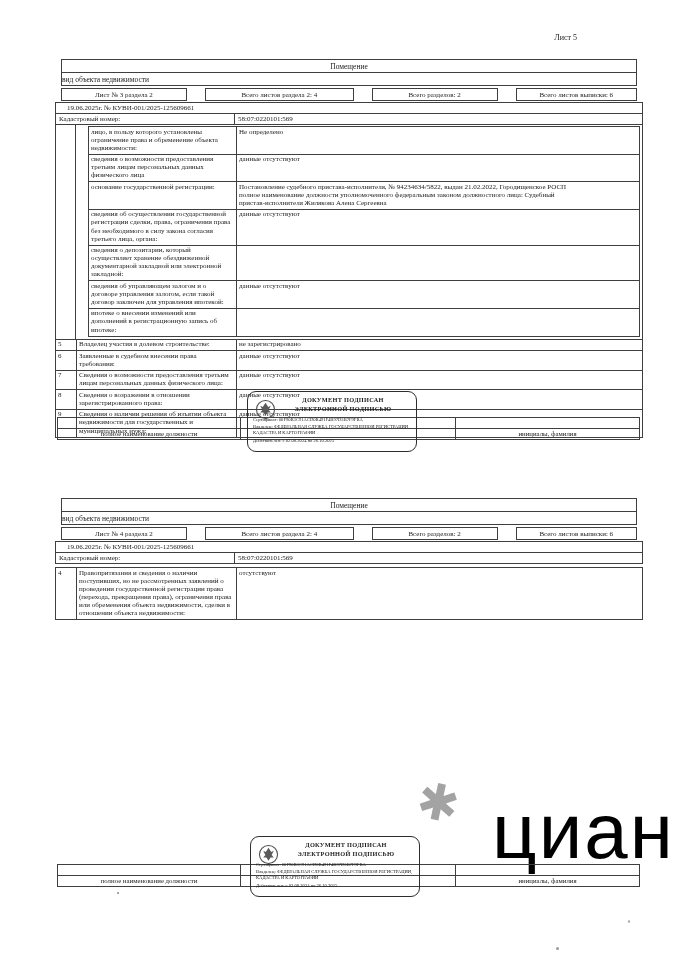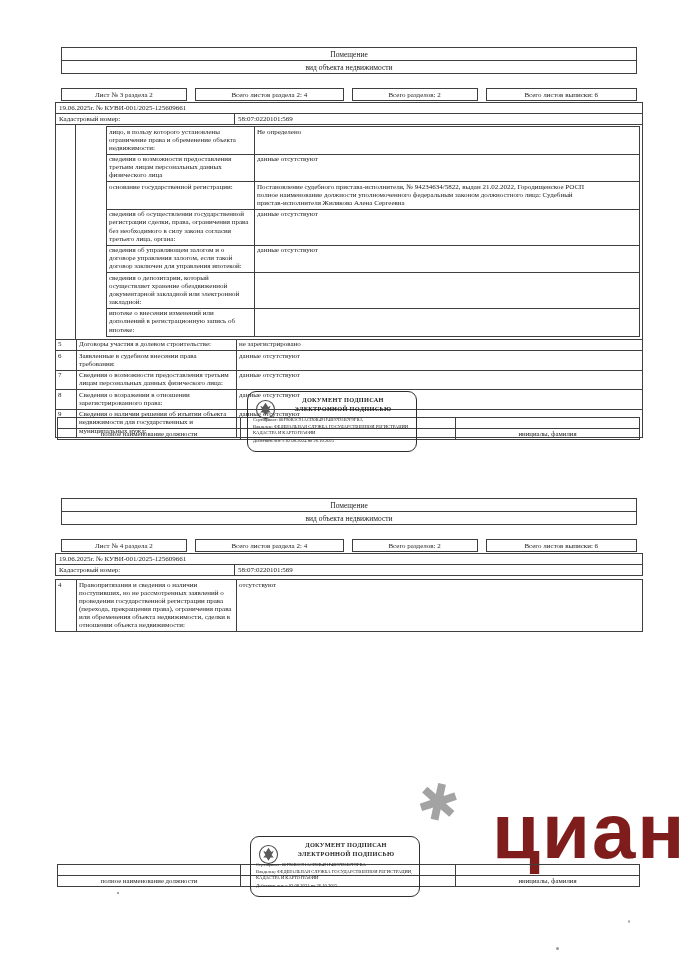--- a/index.html
+++ b/index.html
@@ -8,29 +8,29 @@
     background:#ffffff;color:#1c1c1c;
     font-family:"Liberation Serif", serif;
     -webkit-font-smoothing:antialiased;
   }
   .section{position:absolute;left:55px;width:588px;}
   #section1{top:33px;}
   #section2{top:484px;}
   .sheet-label{text-align:right;padding-right:66px;font-size:8px;height:12px;}
   .hdr-box{margin:14px 6px 0;border:1px solid #3f3f3f;}
   .hdr-main{text-align:center;font-size:7.5px;padding:1.5px 0;border-bottom:1px solid #3f3f3f;}
-  .hdr-sub{text-align:center;font-size:7.5px;padding:1.5px 0;}
-  .meta-row{display:flex;gap:8px;margin:14px 6px 0;}
+  .hdr-sub{font-size:7.5px;padding:1.5px 0;}
+  .meta-row{display:flex;gap:18px;margin:2px 6px 0;}
   .meta-cell{border:1px solid #3f3f3f;text-align:center;font-size:7px;padding:1.5px 0;}
   .mc0{width:21.5%;}.mc1{width:25.5%;}.mc2{width:21.5%;}.mc3{flex:1;}
-  .date-row{border:1px solid #3f3f3f;margin-top:1px;font-size:7px;padding:1px 3px;}
+  .date-row{border:1px solid #3f3f3f;margin-top:1px;font-size:7px;padding:1px 11px;}
   .cad-row{display:flex;margin-top:0;}
   .cad-label{width:172px;border:1px solid #3f3f3f;border-top:none;font-size:7px;padding:1px 3px;}
   .cad-value{flex:1;border:1px solid #3f3f3f;border-top:none;border-left:none;font-size:7px;padding:1px 3px;}
-  .cont-block{display:flex;border:1px solid #3f3f3f;border-top:none;gap:18px;}
+  .cont-block{display:flex;border:1px solid #3f3f3f;border-top:none;}
   .cont-num{width:19px;border-right:1px solid #3f3f3f;}
   .cont-inner{flex:1;padding:1px 2px 2px 12px;}
   table.sub{width:100%;border-collapse:collapse;}
   table.sub td{border:1px solid #3f3f3f;font-size:7px;vertical-align:top;
     padding:0.5px 3px 2px 2px;line-height:1.15;}
   td.sub-label{width:142px;}
   .narrow{max-width:330px;}
   table.rows{width:100%;border-collapse:collapse;margin-top:-1px;}
   #section2 table.rows{margin-top:3px;}
   table.rows td{border:1px solid #3f3f3f;font-size:7px;vertical-align:top;
@@ -52,31 +52,32 @@
   #stamp1{left:247px;top:391px;}
   #stamp2{left:250px;top:836px;}
   .stamp-emblem{position:absolute;left:7px;top:7px;width:21px;height:21px;}
   .stamp-title{font-weight:bold;font-size:6.3px;text-align:center;
     padding-left:22px;letter-spacing:0.3px;line-height:1.35;}
   .stamp-small{font-size:4.6px;line-height:1.3;margin-top:1.5px;color:#222;}
   .stamp-small.firstline{margin-top:4px;}
   
   .wm-star{position:absolute;left:417px;top:774px;font-size:50px;color:#a3a3a3;
     transform:rotate(12deg);font-family:"DejaVu Sans",sans-serif;z-index:0;}
-  .wm-text{position:absolute;left:492px;top:786px;font-size:78px;font-weight:bold;
-    color:#7f1d1d;font-family:"Liberation Sans",sans-serif;letter-spacing:2px;z-index:0;}
+  .wm-text{position:absolute;left:492px;top:786px;font-size:78px;font-weight:normal;
+    color:#000000;font-family:"Liberation Sans",sans-serif;letter-spacing:2px;z-index:0;}
   .speck{position:absolute;border-radius:50%;}
   #sp1{left:117px;top:892px;width:2px;height:2px;background:#8a8a8a;}
   #sp2{left:556px;top:947px;width:3px;height:3px;background:#9a9a9a;}
   #sp3{left:628px;top:920px;width:2px;height:3px;background:#ababab;}
 </style>
 </head>
 <body>
 
 <div class="section" id="section1">
+  <div class="sheet-label">Лист 5</div>
 
   <div class="hdr-box">
     <div class="hdr-main">Помещение</div>
     <div class="hdr-sub">вид объекта недвижимости</div>
   </div>
 
   <div class="meta-row">
     <div class="meta-cell mc0">Лист № 3 раздела 2</div>
     <div class="meta-cell mc1">Всего листов раздела 2: 4</div>
     <div class="meta-cell mc2">Всего разделов: 2</div>
@@ -107,41 +108,41 @@
           <td class="sub-label">основание государственной регистрации:</td>
           <td class="sub-value">
             <div class="narrow">Постановление судебного пристава-исполнителя, № 94234634/5822, выдан 21.02.2022, Городищенское РОСП полное наименование должности уполномоченного федеральным законом должностного лица: Судебный пристав-исполнителя Жилякова Алена Сергеевна</div>
           </td>
         </tr>
         <tr>
           <td class="sub-label">сведения об осуществлении государственной регистрации сделки, права, ограничения права без необходимого в силу закона согласия третьего лица, органа:</td>
           <td class="sub-value">данные отсутствуют</td>
         </tr>
         <tr>
+          <td class="sub-label">сведения о депозитарии, который осуществляет хранение обездвиженной документарной закладной или электронной закладной:</td>
+          <td class="sub-value"></td>
+        </tr>
+        <tr>
           <td class="sub-label">сведения об управляющем залогом и о договоре управления залогом, если такой договор заключен для управления ипотекой:</td>
           <td class="sub-value">данные отсутствуют</td>
-        </tr>
-        <tr>
-          <td class="sub-label">сведения о депозитарии, который осуществляет хранение обездвиженной документарной закладной или электронной закладной:</td>
-          <td class="sub-value"></td>
         </tr>
         <tr>
           <td class="sub-label">ипотеке о внесении изменений или дополнений в регистрационную запись об ипотеке:</td>
           <td class="sub-value"></td>
         </tr>
       </tbody>
         </table>
     </div>
   </div>
 
   <table class="rows">
       <tbody>
     <tr>
       <td class="r-num">5</td>
-      <td class="r-label">Договоры участия в долевом строительстве:</td>
+      <td class="r-label">Владелец участия в долевом строительстве:</td>
       <td class="r-value">не зарегистрировано</td>
     </tr>
     <tr>
       <td class="r-num">6</td>
       <td class="r-label">Заявленные в судебном внесении права требования:</td>
       <td class="r-value">данные отсутствуют</td>
     </tr>
     <tr>
       <td class="r-num">7</td>
       <td class="r-label">Сведения о возможности предоставления третьим лицам персональных данных физического лица:</td>

